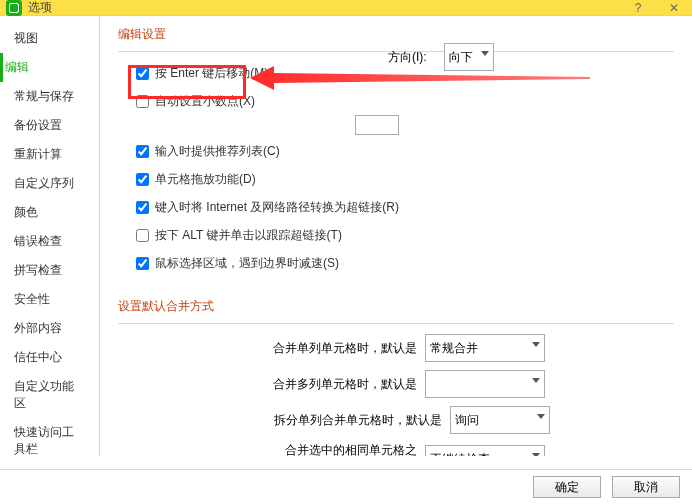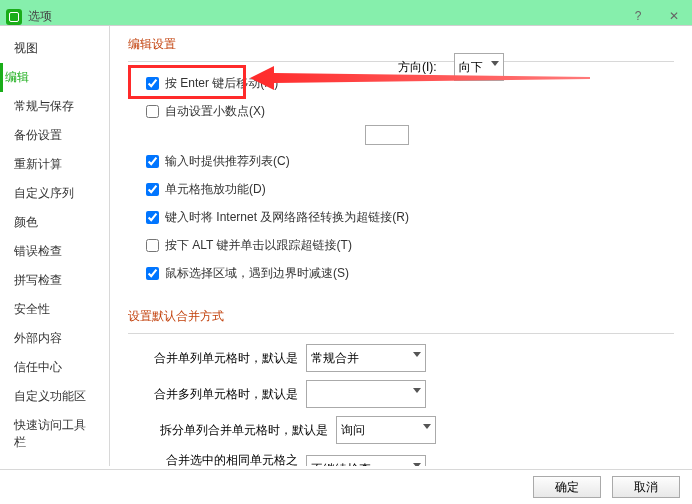--- a/index.html
+++ b/index.html
@@ -1,27 +1,27 @@
 <!DOCTYPE html>
 <html><head>
 <meta charset="utf-8">
 <style>
 * { box-sizing: border-box; margin: 0; padding: 0; font-family: "Microsoft YaHei", "SimSun", sans-serif; font-size: 12px; }
 body { background: #fff; width: 692px; height: 504px; position: relative; overflow: hidden; }
 
-.titlebar { height: 26px; background: #86efac; border-bottom: 1px solid #d0d0d0; display: flex; align-items: flex-end; padding: 0 6px; }
+.titlebar { height: 16px; background: #fde047; border-bottom: 1px solid #d0d0d0; display: flex; align-items: center; padding: 0 6px; }
 .titlebar .app-icon { width: 16px; height: 16px; background: #1aad19; border-radius: 3px; margin-right: 6px; position: relative; }
 .titlebar .app-icon::after { content: ""; position: absolute; inset: 3px; border: 1.5px solid #fff; border-radius: 2px; }
 .titlebar .title { flex: 1; color: #444; }
 .titlebar .winbtns { display: flex; gap: 12px; }
 .titlebar .winbtn { width: 24px; height: 18px; display: flex; align-items: center; justify-content: center; cursor: pointer; color: #666; }
 
 .content { display: flex; height: 440px; }
 
-.sidebar { width: 110px; border-right: 1px solid #d8d8d8; padding-top: 8px; }
+.sidebar { width: 100px; border-right: 1px solid #d8d8d8; padding-top: 8px; }
 .sidebar .item { padding: 6px 14px; color: #333; cursor: pointer; }
 .sidebar .item.active { color: #1aad19; border-left: 3px solid #1aad19; padding-left: 2px; font-weight: 500; }
 
 .main { flex: 1; padding: 10px 18px; overflow: auto; position: relative; }
 .section-title { color: #c2410c; margin-bottom: 8px; font-weight: normal; }
 .section-rule { border: none; border-top: 1px solid #d8d8d8; margin-bottom: 10px; }
 
 .row { display: flex; align-items: center; margin-bottom: 6px; min-height: 22px; }
 .ck { width: 13px; height: 13px; margin-right: 6px; }
 .ck-label { color: #333; }
@@ -30,21 +30,21 @@
 .sel { height: 28px; border: 1px solid #aaa; background: #fff; padding: 1px 18px 1px 4px; position: relative; min-width: 50px; display: inline-flex; align-items: center; }
 .sel::after { content: ""; position: absolute; right: 4px; top: 7px; border-left: 4px solid transparent; border-right: 4px solid transparent; border-top: 5px solid #555; }
 .spin { height: 20px; width: 44px; border: 1px solid #aaa; background: #fff; display: inline-flex; align-items: center; padding: 0 4px; margin-left: 6px; }
 
 .indent { margin-left: 18px; }
 
 .highlight-box { position: absolute; left: 128px; top: 65px; width: 118px; height: 34px; border: 3px solid #ff2a2a; pointer-events: none; z-index: 5; }
 .arrow-svg { position: absolute; left: 250px; top: 58px; z-index: 4; pointer-events: none; }
 
 .merge-section { margin-top: 24px; }
-.merge-row { display: flex; align-items: center; margin-bottom: 8px; }
+.merge-row { display: flex; align-items: center; margin-bottom: 8px; justify-content: center; }
 .merge-label { width: 160px; text-align: right; padding-right: 8px; }
 .merge-sel { min-width: 120px; }
 
 .footer { position: absolute; bottom: 6px; right: 12px; display: flex; gap: 11px; }
 .btn { min-width: 68px; height: 22px; border: 1px solid #aaa; background: linear-gradient(#fdfdfd,#e8e8e8); cursor: pointer; display: inline-flex; align-items: center; justify-content: center; }
 
 .hr-bottom { position: absolute; left: 0; right: 0; bottom: 34px; border-top: 1px solid #d8d8d8; }
 </style>
 </head>
 <body>

